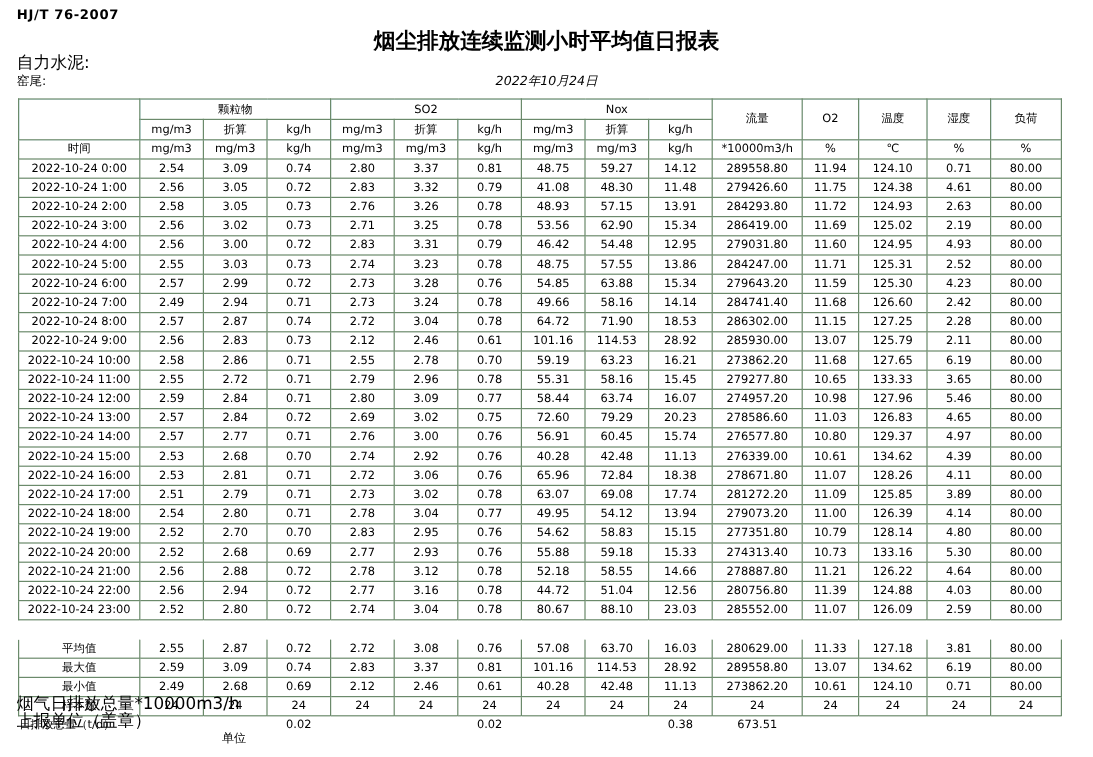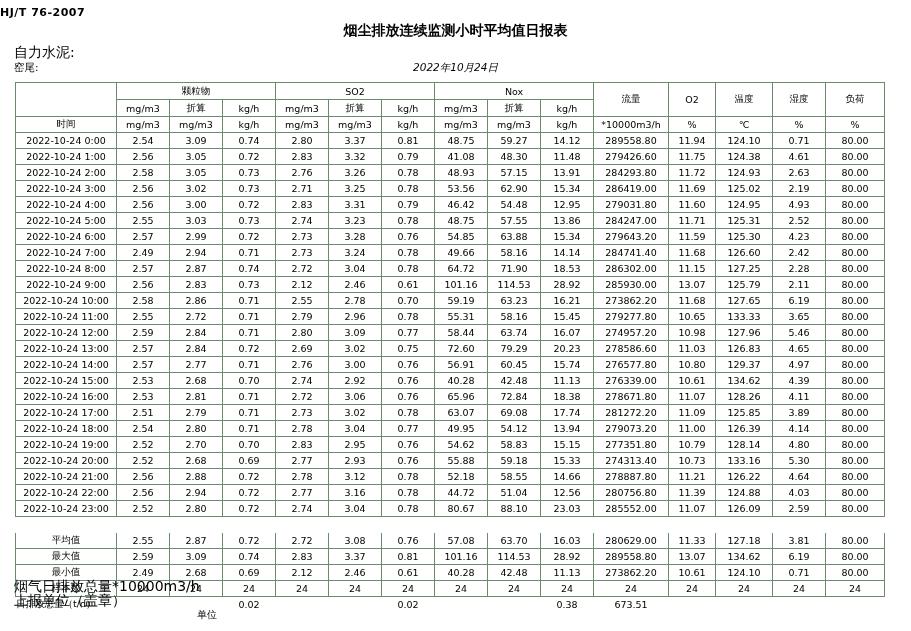--- a/index.html
+++ b/index.html
@@ -6,27 +6,27 @@
   body{
     width:911px;height:631px;
     background:#ffffff;
     font-family:"DejaVu Sans","Liberation Sans",sans-serif;
     font-size:10px;
     color:#000;
     position:relative;
     overflow:hidden;
   }
   .std-code{
-    position:absolute;left:0;top:6px;
+    position:absolute;left:14px;top:6px;
     font-weight:bold;font-size:11px;
     letter-spacing:0.5px;
   }
   .doc-title{
     position:absolute;left:0;top:22px;width:911px;
-    text-align:center;font-weight:bold;font-size:14px;
+    text-align:center;font-weight:bold;font-size:18px;
   }
   .unit-line{
     position:absolute;left:14px;top:44px;font-size:14px;
   }
   .kiln-line{
     position:absolute;left:14px;top:61px;font-size:10.5px;
   }
   .date-line{
     position:absolute;left:0;top:61px;width:911px;text-align:center;font-size:10.5px;font-style:italic;
   }
@@ -63,21 +63,21 @@
     border-left:1px solid #ffffff;border-right:1px solid #ffffff;
     border-top:1px solid #ffffff;border-bottom:1px solid #ffffff;
     height:6px;background:#ffffff;
   }
   .blank-cell{border:1px solid #ffffff !important;background:#ffffff !important;}
   .foot{
     position:absolute;font-size:14px;left:14px;
   }
   .f1{top:578px;}
   .f2{top:592px;}
-  .f3b{position:absolute;left:185px;top:608px;font-size:10px;margin-left:12px;}
+  .f3b{position:absolute;left:185px;top:608px;font-size:10px;}
 </style>
 </head>
 <body>
 
 <div class="std-code">HJ/T 76-2007</div>
 <div class="doc-title">烟尘排放连续监测小时平均值日报表</div>
 <div class="unit-line">自力水泥:</div>
 <div class="kiln-line">窑尾:</div>
 <div class="date-line">2022年10月24日</div>
 

